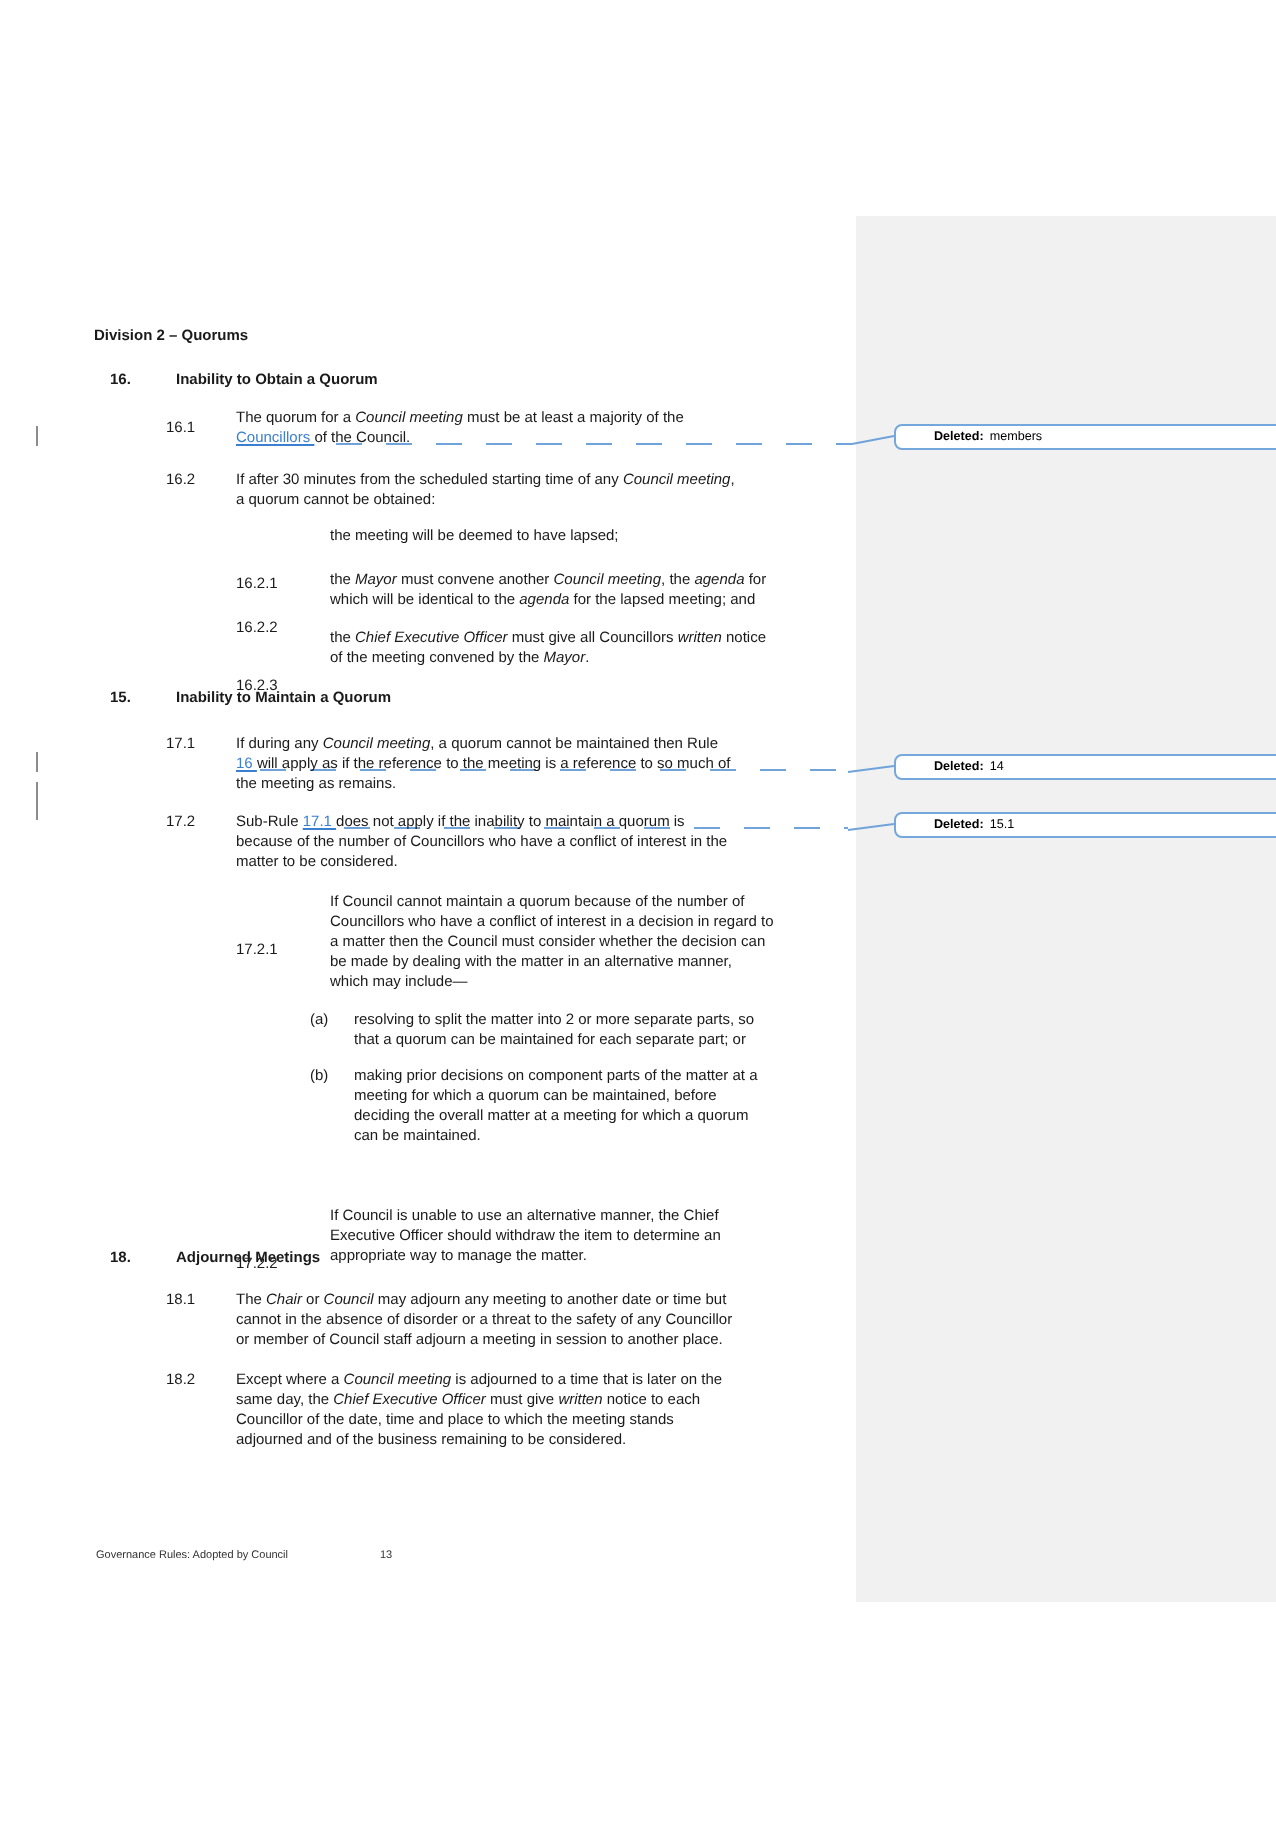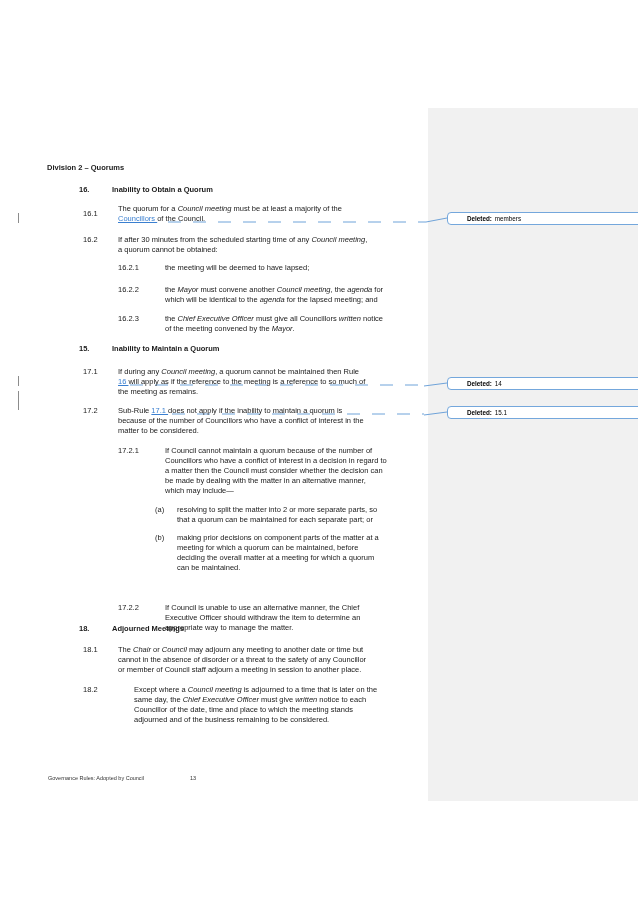--- a/index.html
+++ b/index.html
@@ -14,26 +14,26 @@
   #page{
     position:relative;width:638px;height:868px;background:#ffffff;
     overflow:hidden;font-family:"Liberation Sans",sans-serif;color:var(--text-color);
   }
   .markup-area{position:absolute;left:428px;top:108px;width:210px;height:693px;background:var(--markup-bg);}
   .block{position:absolute;font-size:7.5px;line-height:10px;white-space:pre-wrap;}
   .bold{font-weight:bold;}
   .row{display:flex;align-items:flex-start;}
   .division{left:47px;}
   .sec{left:55px;}
-  .sec .num{flex:0 0 33px;margin-left:24px;}
+  .sec .num{flex:0 0 33px;}
   .lv2{left:83px;}
   .lv2 .num{flex:0 0 35px;}
   .lv2 .txt{width:312px;}
   .lv3{left:118px;}
-  .lv3 .num{flex:0 0 35px;}
+  .lv3 .num{flex:0 0 35px;margin-top:24px;}
   .lv3 .txt{width:278px;margin-left:12px;}
   .lv4{left:155px;}
   .lv4 .num{flex:0 0 22px;}
   .lv4 .txt{width:250px;}
   .it{font-style:italic;}
   .ins{color:var(--ins-blue);text-decoration:underline;}
   .changebar{position:absolute;left:18px;width:1px;background:var(--bar-gray);}
   #connectors{position:absolute;left:0;top:0;pointer-events:none;}
   #connectors path{stroke:var(--connector-blue);stroke-width:1;fill:none;}
   .balloon{
@@ -155,21 +155,21 @@
     <span class="txt">Adjourned Meetings</span>
   </div>
 
   <div class="block lv2 row" style="top:645px;">
     <span class="num">18.1</span>
     <span class="txt"><span>The </span><span class="it">Chair</span><span> or </span><span class="it">Council</span><span> may adjourn any meeting to another date or time but
 cannot in the absence of disorder or a threat to the safety of any Councillor
 or member of Council staff adjourn a meeting in session to another place.</span></span>
   </div>
 
-  <div class="block lv2 row" style="top:685px;gap:16px;">
+  <div class="block lv2 row" style="top:685px;">
     <span class="num">18.2</span>
     <span class="txt"><span>Except where a </span><span class="it">Council meeting</span><span> is adjourned to a time that is later on the
 same day, the </span><span class="it">Chief Executive Officer</span><span> must give </span><span class="it">written</span><span> notice to each
 Councillor of the date, time and place to which the meeting stands
 adjourned and of the business remaining to be considered.</span></span>
   </div>
 
   <div class="balloon" style="top:212px;">
     <span class="lbl">Deleted:</span>
     <span>members</span>

